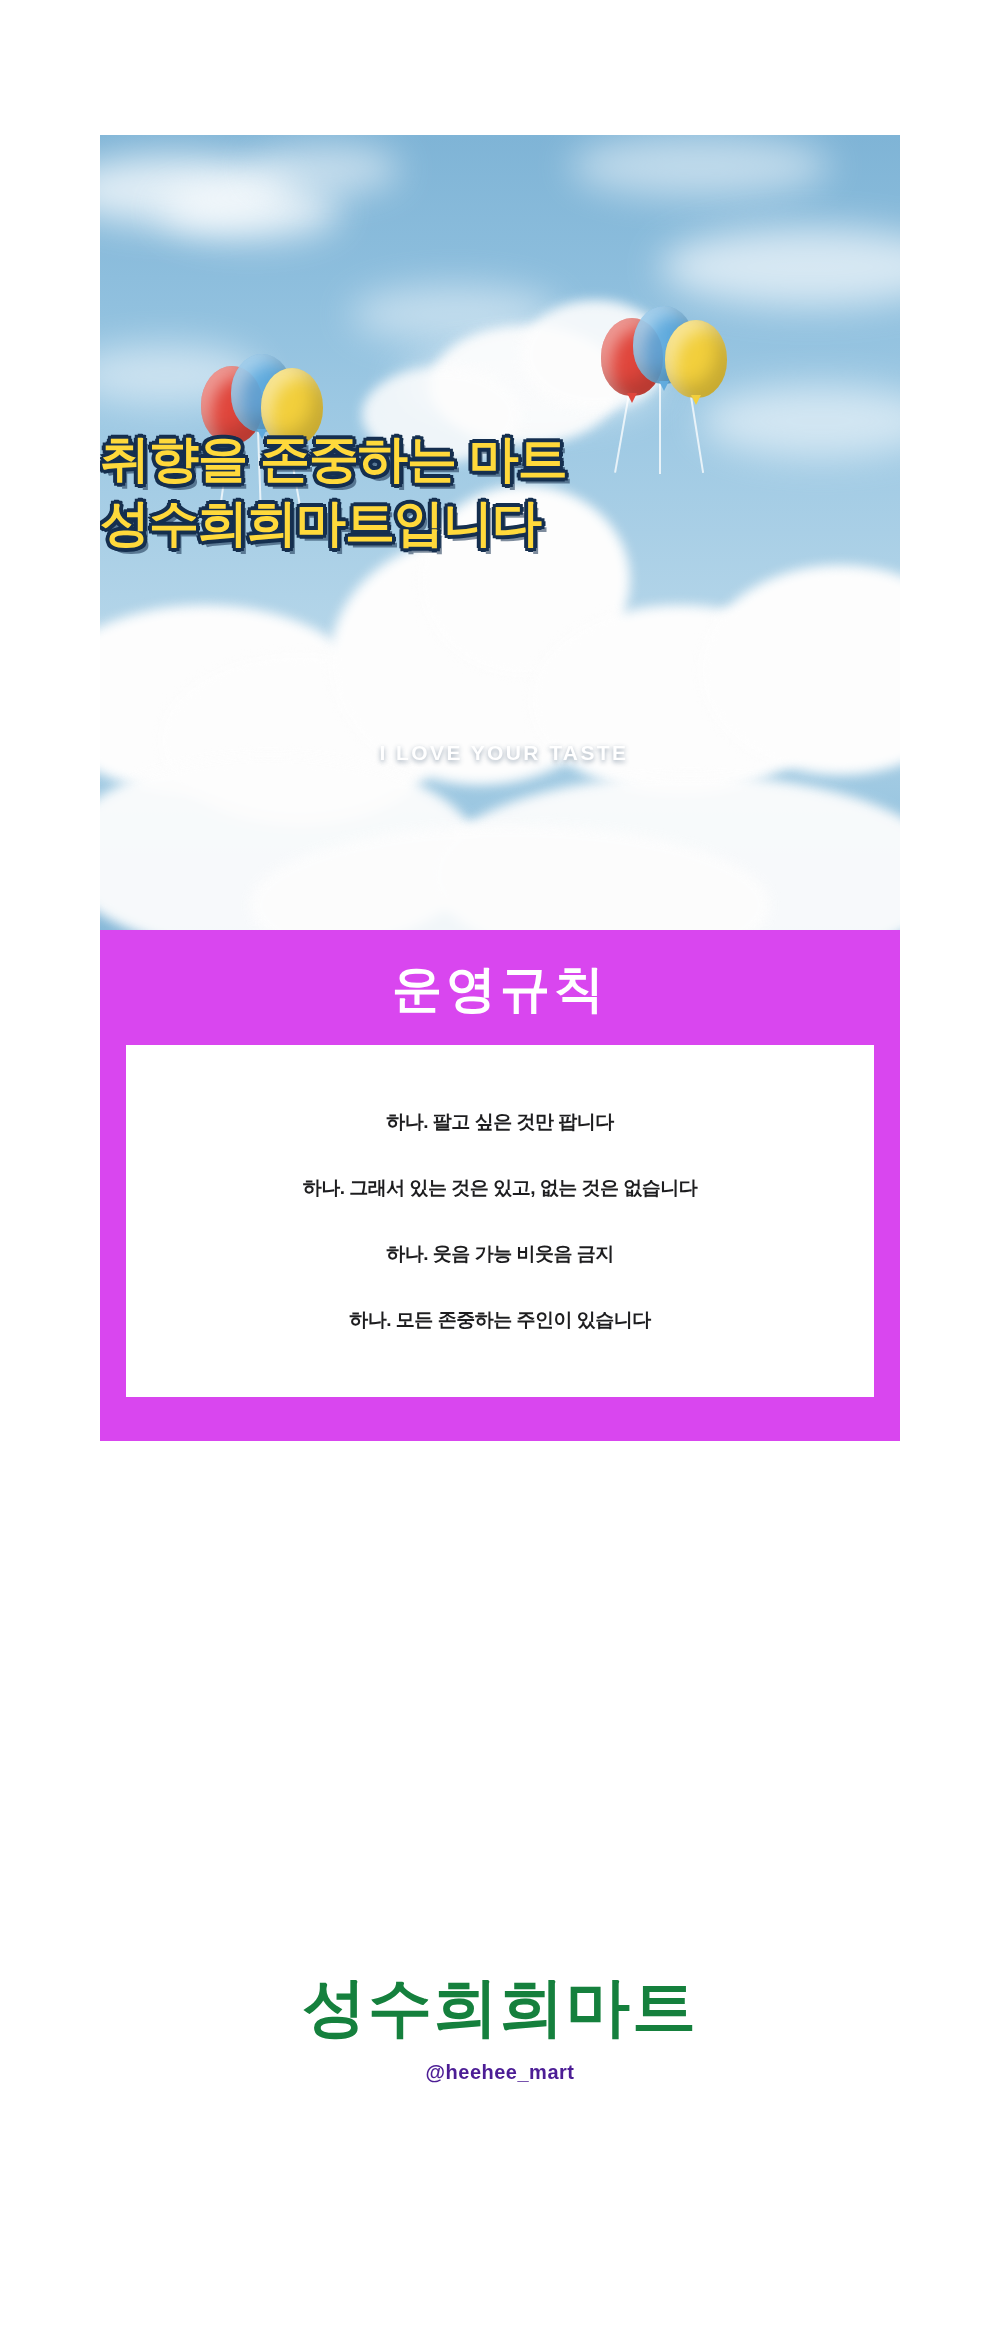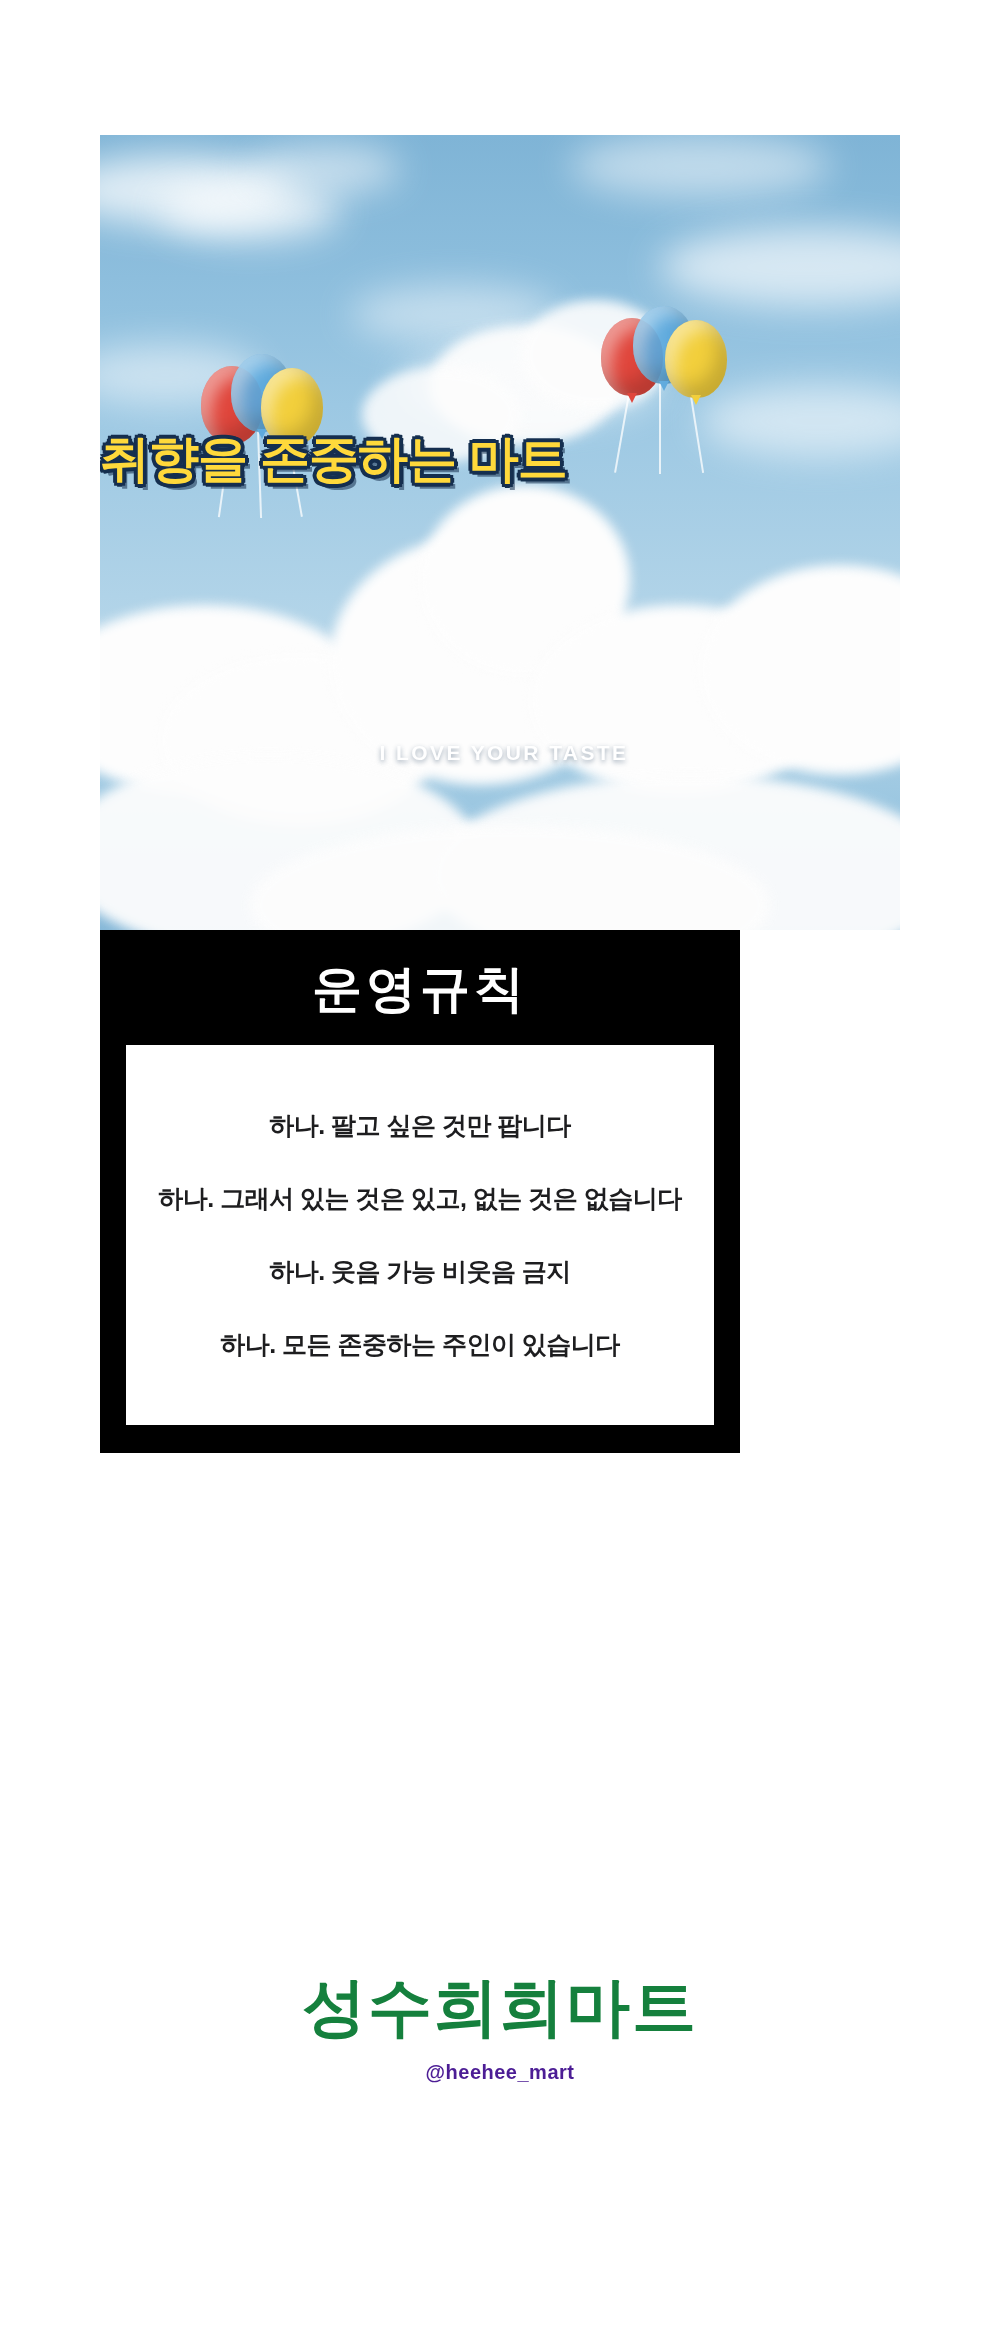--- a/index.html
+++ b/index.html
@@ -115,41 +115,41 @@
     color: #ffffff;
     font-size: 21px;
     font-weight: 700;
     letter-spacing: 2.4px;
     text-shadow: 0 2px 5px rgba(30,60,90,.45);
   }
 
   
   .rules {
     position: relative;
-    width: 640px;
-    background: #000000;
-    padding-bottom: 28px;
+    width: 800px;
+    background: #d946ef;
+    padding-bottom: 44px;
   }
   .rules-heading {
     text-align: center;
     color: #ffffff;
     font-size: 50px;
     font-weight: 700;
     letter-spacing: 4px;
     padding: 26px 0 22px;
   }
   .rules-card {
     margin: 0 26px;
     background: #ffffff;
     padding: 44px 20px 44px;
   }
   .rule-line {
     text-align: center;
     color: #1d1d1f;
-    font-size: 25px;
+    font-size: 19px;
     font-weight: 700;
     letter-spacing: -.5px;
     padding: 20px 0;
   }
 
   
   .footer {
     position: absolute;
     left: 0;
     right: 0;
@@ -215,20 +215,21 @@
     <div class="cumulus" style="left:230px; top:400px; width:300px; height:250px;"></div>
     <div class="cumulus" style="left:320px; top:350px; width:210px; height:190px;"></div>
     <div class="cumulus" style="left:430px; top:470px; width:300px; height:190px;"></div>
     <div class="cumulus" style="left:600px; top:430px; width:280px; height:210px;"></div>
     <div class="cumulus" style="left:-40px; top:620px; width:420px; height:200px; opacity:.95;"></div>
     <div class="cumulus" style="left:330px; top:640px; width:520px; height:200px; opacity:.95;"></div>
     <div class="cumulus" style="left:150px; top:690px; width:520px; height:160px; opacity:.9;"></div>
 
     <div class="hero-title">
       <span>취향을 존중하는 마트</span>
+      <span>성수희희마트입니다</span>
     </div>
     <div class="hero-sub">I LOVE YOUR TASTE</div>
   </div>
 
   <div class="rules">
     <div class="rules-heading">운영규칙</div>
     <div class="rules-card">
       <div class="rule-line">하나. 팔고 싶은 것만 팝니다</div>
       <div class="rule-line">하나. 그래서 있는 것은 있고, 없는 것은 없습니다</div>
       <div class="rule-line">하나. 웃음 가능 비웃음 금지</div>

